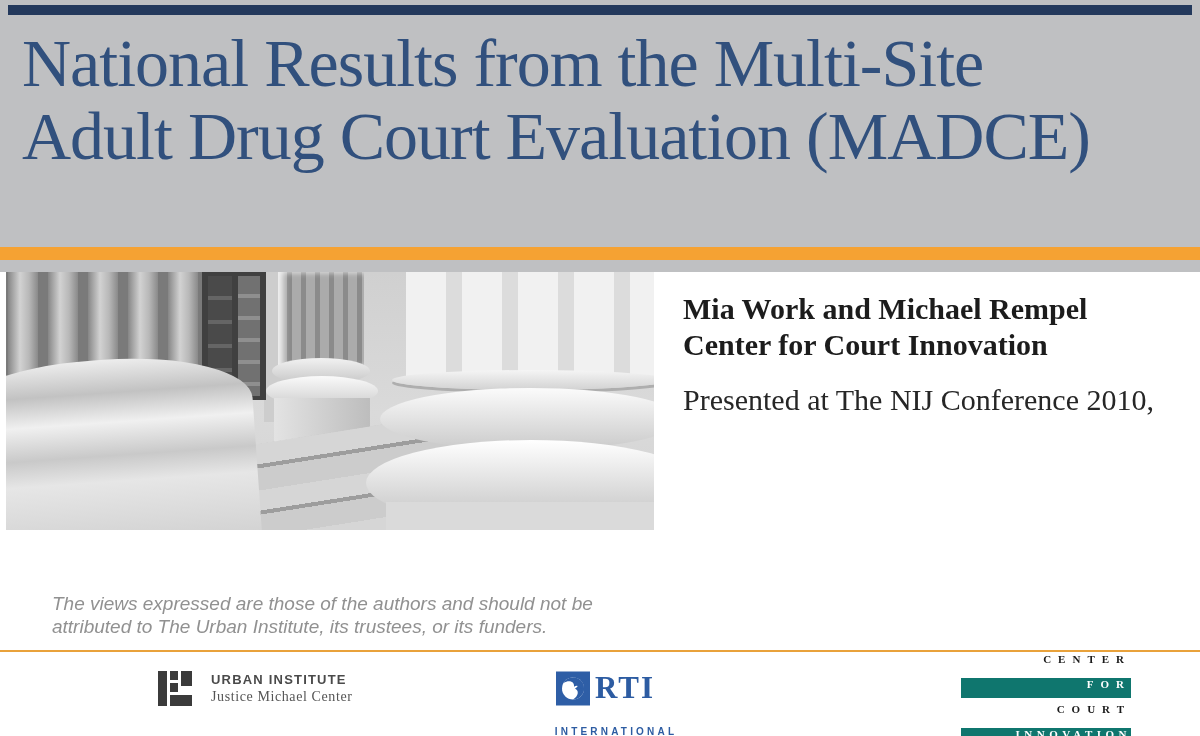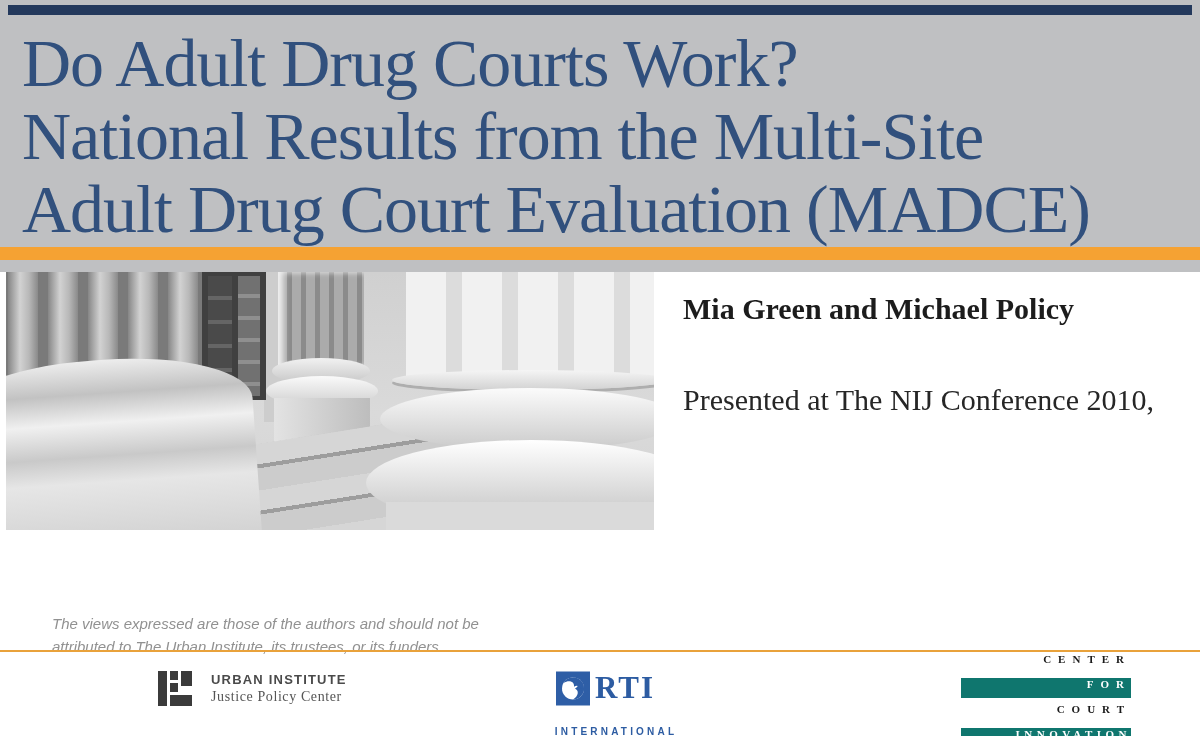--- a/index.html
+++ b/index.html
@@ -53,22 +53,22 @@
   .ph-rtorus2{left:-20px;top:168px;width:330px;height:86px;border-radius:50%;
           background:linear-gradient(#ffffff,#c2c2c2);}
   .ph-rplinth{left:0;top:230px;width:300px;height:28px;background:#dadada;}
 
   
   .authors{position:absolute;left:683px;top:291px;font-size:30px;line-height:36px;
            font-weight:bold;color:#1c1c1c;}
   .presented{position:absolute;left:683px;top:381px;font-size:30px;line-height:37px;color:#262626;}
 
   
-  .disclaimer{position:absolute;left:52px;top:612px;font-family:"Liberation Sans",sans-serif;
-           font-style:italic;font-size:15px;line-height:23px;color:#919191;}
+  .disclaimer{position:absolute;left:52px;top:592px;font-family:"Liberation Sans",sans-serif;
+           font-style:italic;font-size:19px;line-height:23px;color:#919191;}
 
   .orange-line{position:absolute;left:0;top:650px;width:1200px;height:2px;background:#e9a23b;}
 
   
   .ui-logo{position:absolute;left:158px;top:671px;width:34px;height:35px;}
   .ui-logo div{position:absolute;background:#3b3b3b;}
   .ui-b1{left:0;top:0;width:9px;height:35px;}
   .ui-b2{left:12px;top:0;width:8px;height:9px;}
   .ui-b3{left:23px;top:0;width:11px;height:15px;}
   .ui-b4{left:12px;top:12px;width:8px;height:9px;}
@@ -93,21 +93,20 @@
   .cci-row.cci-innovation{letter-spacing:4.5px;text-indent:4.5px;}
 </style>
 </head>
 <body>
 
 <div class="slide">
 
   <div class="header">
     <div class="top-bar"></div>
     <h1 class="title">
-      <span class="tl">Do Adult Drug Courts Work?</span>
       <span class="tl">National Results from the Multi-Site</span>
       <span class="tl">Adult Drug Court Evaluation (MADCE)</span>
     </h1>
   </div>
 
   <div class="orange-bar"></div>
 
   <div class="photo">
     <div class="ph-colonnade">
       <div class="ph-col ph-c1"></div>
@@ -132,21 +131,22 @@
     <div class="ph-rightcol">
       <div class="ph-rshaft"></div>
       <div class="ph-rneck"></div>
       <div class="ph-rtorus1"></div>
       <div class="ph-rtorus2"></div>
       <div class="ph-rplinth"></div>
     </div>
   </div>
 
   <div class="authors">
-    <div>Mia Green and Michael Policy</div>
+    <div>Mia Work and Michael Rempel</div>
+    <div>Center for Court Innovation</div>
   </div>
 
   <div class="presented">
     <div>Presented at The NIJ Conference 2010,</div>
   </div>
 
   <div class="disclaimer">
     <div>The views expressed are those of the authors and should not be</div>
     <div>attributed to The Urban Institute, its trustees, or its funders.</div>
   </div>
@@ -154,21 +154,21 @@
   <div class="orange-line"></div>
 
   <div class="ui-logo">
     <div class="ui-b1"></div>
     <div class="ui-b2"></div>
     <div class="ui-b3"></div>
     <div class="ui-b4"></div>
     <div class="ui-b5"></div>
   </div>
   <div class="ui-name">URBAN INSTITUTE</div>
-  <div class="ui-sub">Justice Policy Center</div>
+  <div class="ui-sub">Justice Michael Center</div>
 
   <div class="rti">
     <div class="rti-row">
       <svg class="rti-sq" viewBox="0 0 34 34" xmlns="http://www.w3.org/2000/svg">
         <rect x="0" y="0" width="34" height="34" fill="#2e5ea6"></rect>
         <circle cx="17" cy="17" r="11" fill="#ffffff"></circle>
         <path d="M17 6 a11 11 0 0 1 0 22 c6 -4 6 -9 2 -11 c5 -2 4 -8 -2 -11 z" fill="#2e5ea6"></path>
         <path d="M17 28 a11 11 0 0 1 0 -22 c-6 4 -6 9 -2 11 c-5 2 -4 8 2 11 z" fill="#2e5ea6" transform="rotate(120 17 17)"></path>
       </svg>
       <div class="rti-name">RTI</div>

